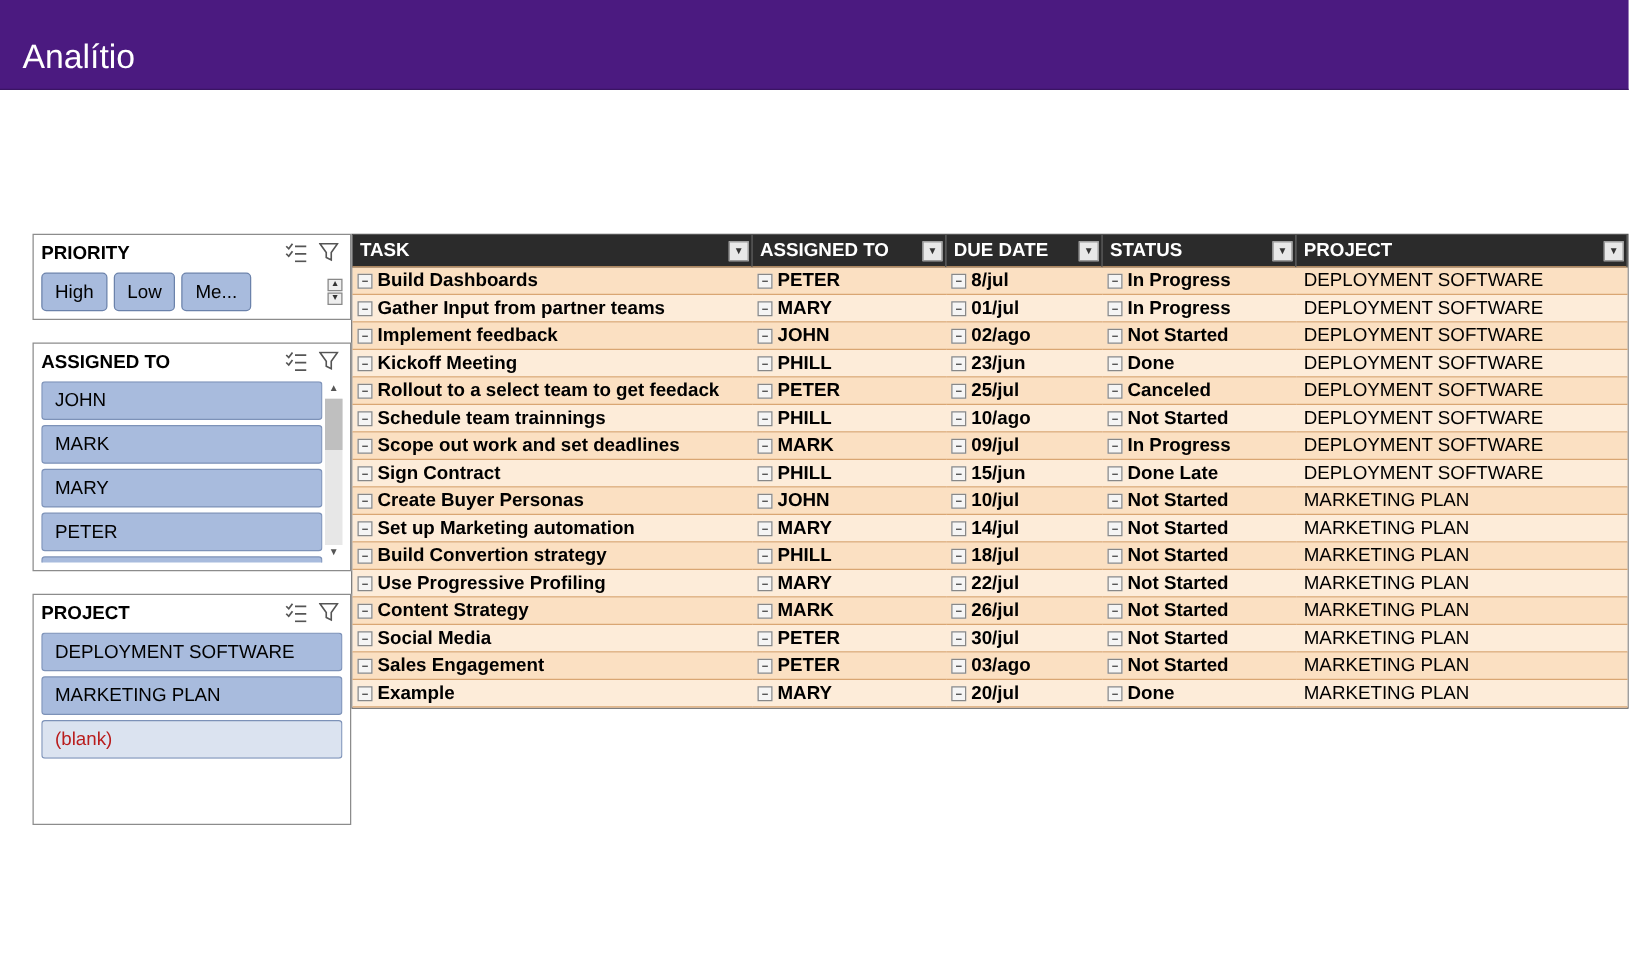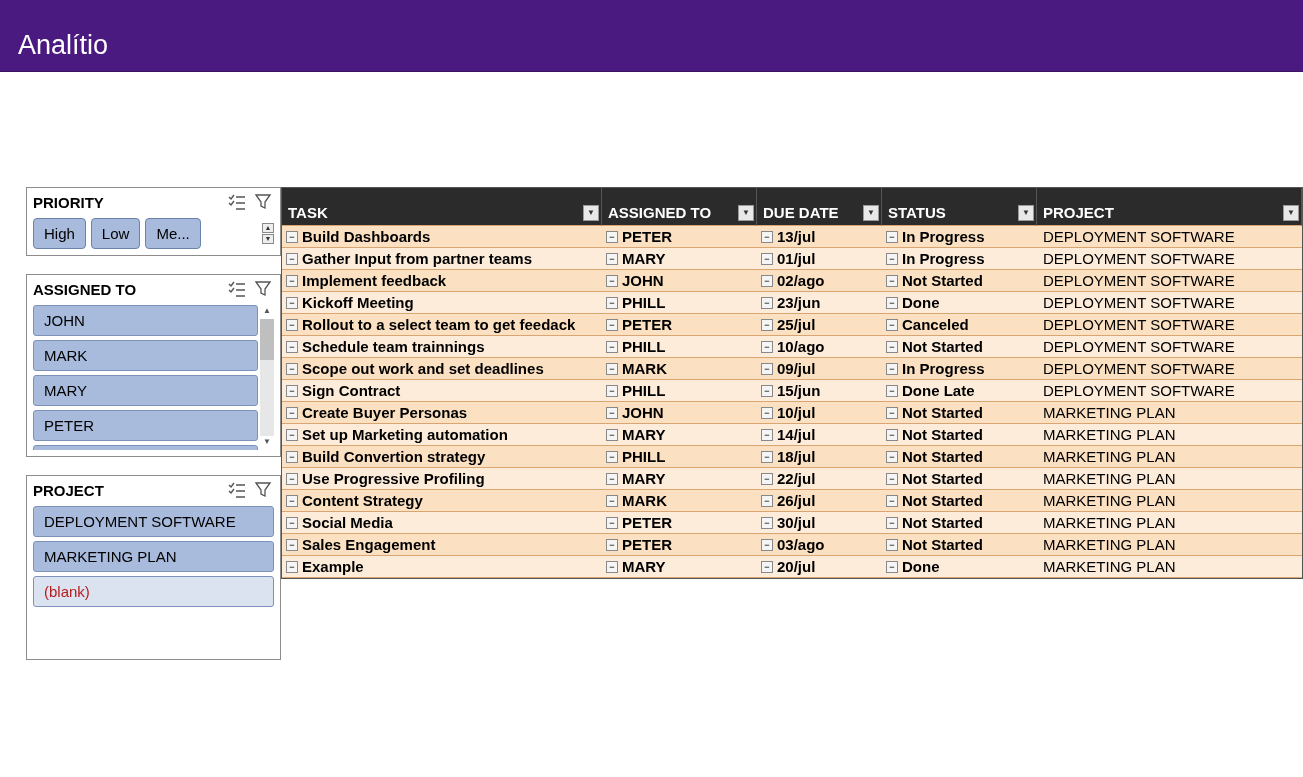--- a/index.html
+++ b/index.html
@@ -116,21 +116,21 @@
   
   .pivot {
     flex:1;
     border:1px solid #555;
   }
   .prow { display:flex; }
   .phdr .pcell.ph {
     background:#2b2b2b;color:#fff;font-weight:700;
     border-right:1px solid #555;
     display:flex;align-items:center;justify-content:space-between;
-    padding:16px 2px 4px 6px;
+    padding:4px 2px 4px 6px;
     font-size:15px;
   }
   .drop {
     width:16px;height:16px;
     background:#e8e8e8;
     border:1px solid #999;
     display:flex;align-items:center;justify-content:center;
     font-size:8px;color:#333;cursor:pointer;
     flex:0 0 16px;
   }
@@ -283,21 +283,21 @@
         <div class="pcell col-task bold">
           <span class="collapse">−</span>
           <span>Build Dashboards</span>
         </div>
         <div class="pcell col-assigned bold">
           <span class="collapse">−</span>
           <span>PETER</span>
         </div>
         <div class="pcell col-due bold">
           <span class="collapse">−</span>
-          <span>13/jul</span>
+          <span>8/jul</span>
         </div>
         <div class="pcell col-status bold">
           <span class="collapse">−</span>
           <span>In Progress</span>
         </div>
         <div class="pcell col-project">
           <span>DEPLOYMENT SOFTWARE</span>
         </div>
       </div>
       <div class="prow zebra1">

